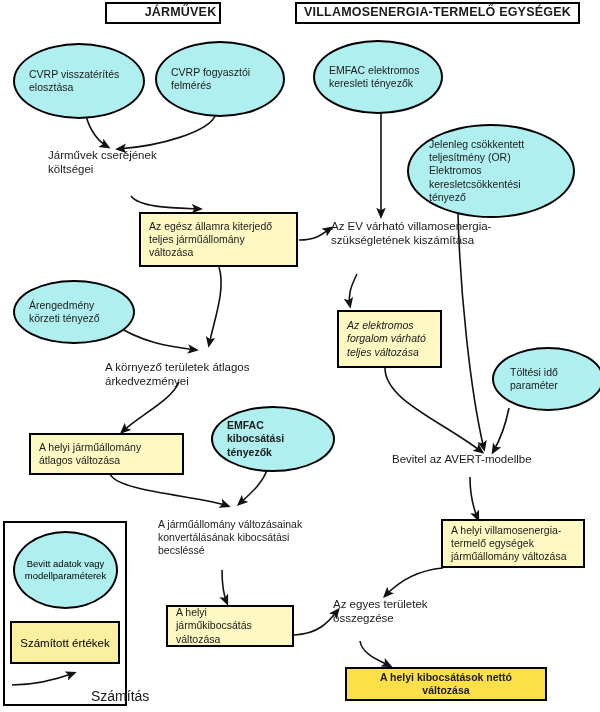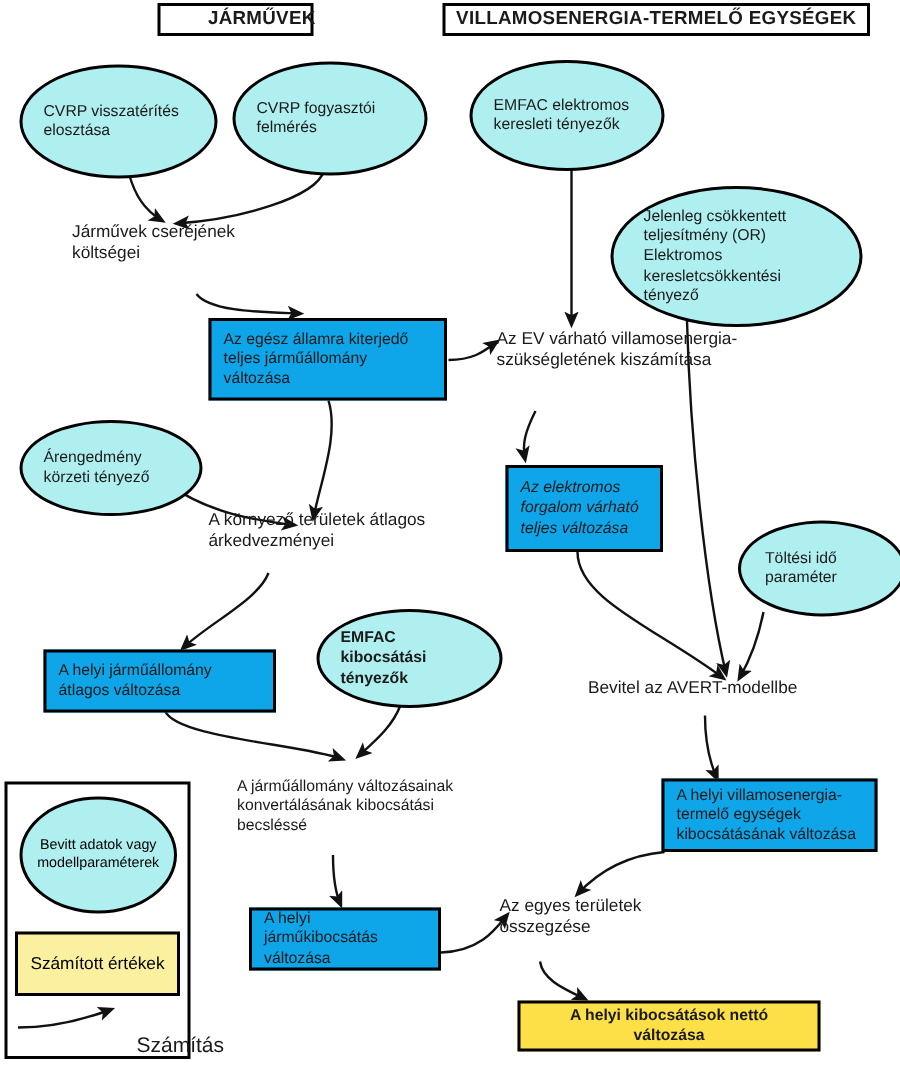--- a/index.html
+++ b/index.html
@@ -47,21 +47,21 @@
     background: #AFEFEF;
     border-radius: 50%;
     justify-content: center;
     text-align: left;
     font-size: 10.5px;
     padding: 4px 14px;
   }
   .ellipse span { display: block; width: 100%; }
   .procbox {
     border: 2.5px solid #000000;
-    background: #0ea5e9;
+    background: #fef9c3;
     font-size: 10.5px;
     padding: 12px 8px;
     text-align: left;
   }
   .finalbox {
     border: 2.5px solid #000000;
     background: #fde047;
     font-size: 10.5px;
     font-weight: bold;
     padding: 4px 8px;
@@ -139,21 +139,21 @@
       <path d="M110,474 C118,492 200,496 228,506"></path>
       <path d="M267,470 C262,484 250,494 239,504"></path>
       <path d="M470,477 C470,496 474,510 478,519"></path>
       <path d="M222,570 C222,585 224,596 227,603"></path>
       <path d="M294,635 C320,634 330,620 338,610"></path>
       <path d="M443,568 C420,570 400,580 385,596"></path>
       <path d="M360,641 C362,654 378,660 390,666"></path>
     </g>
   </svg>
 
-  <div class="node header-box" style="left:105px; top:2px; width:104px; height:22px;padding-left:35px;">
+  <div class="node header-box" style="left:105px; top:2px; width:116px; height:22px;padding-left:35px;">
     <span>JÁRMŰVEK</span>
   </div>
 
   <div class="node header-box" style="left:295px; top:2px; width:285px; height:22px;">
     <span>VILLAMOSENERGIA-TERMELŐ EGYSÉGEK</span>
   </div>
 
   <div class="node ellipse" style="left:13px; top:43px; width:132px; height:76px;">
     <span>CVRP visszatérítés elosztása</span>
   </div>
@@ -183,21 +183,21 @@
   </div>
 
   <div class="node plaintext" style="left:48px; top:148px; width:155px; height:40px;">
     <span>Járművek cseréjének költségei</span>
   </div>
 
   <div class="node plaintext" style="left:331px; top:219px; width:175px; height:58px;">
     <span>Az EV várható villamosenergia-szükségletének kiszámítása</span>
   </div>
 
-  <div class="node plaintext" style="left:105px; top:340px; width:180px; height:40px;margin-left:34px;">
+  <div class="node plaintext" style="left:105px; top:360px; width:180px; height:40px;">
     <span>A környező területek átlagos árkedvezményei</span>
   </div>
 
   <div class="node plaintext" style="left:392px; top:452px; width:180px; height:22px;">
     <span>Bevitel az AVERT-modellbe</span>
   </div>
 
   <div class="node plaintext" style="left:158px; top:518px; width:172px; height:56px; font-size:10.5px;">
     <span>A járműállomány változásainak konvertálásának kibocsátási becsléssé</span>
   </div>
@@ -212,21 +212,21 @@
 
   <div class="node procbox" style="left:337px; top:310px; width:105px; height:58px;font-style:italic;">
     <span>Az elektromos forgalom várható teljes változása</span>
   </div>
 
   <div class="node procbox" style="left:29px; top:433px; width:155px; height:42px;">
     <span>A helyi járműállomány átlagos változása</span>
   </div>
 
   <div class="node procbox" style="left:441px; top:519px; width:144px; height:49px;">
-    <span>A helyi villamosenergia-termelő egységek kibocsátásának változása</span>
+    <span>A helyi villamosenergia-termelő egységek járműállomány változása</span>
   </div>
 
   <div class="node procbox" style="left:166px; top:605px; width:128px; height:42px;">
     <span>A helyi járműkibocsátás változása</span>
   </div>
 
   <div class="node finalbox" style="left:345px; top:667px; width:202px; height:34px;">
     <span>A helyi kibocsátások nettó változása</span>
   </div>
 

